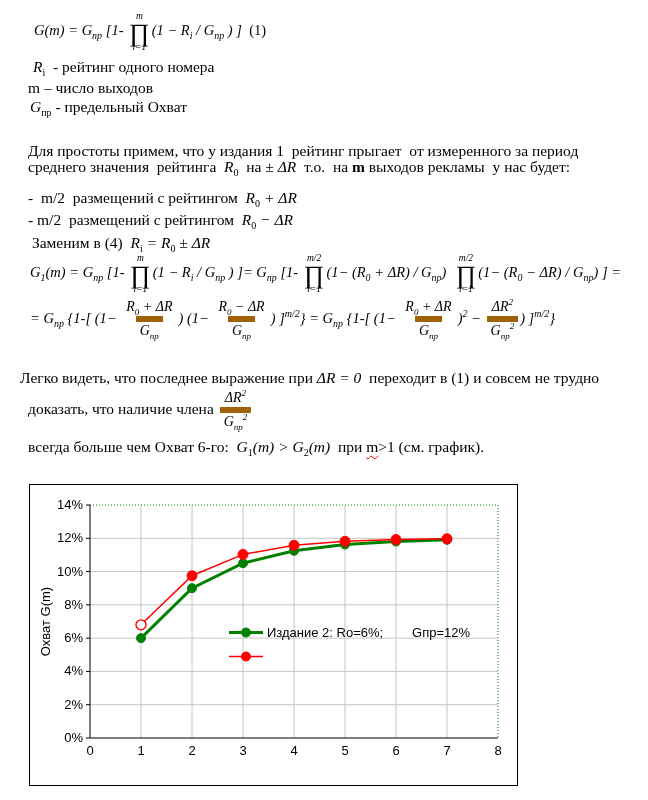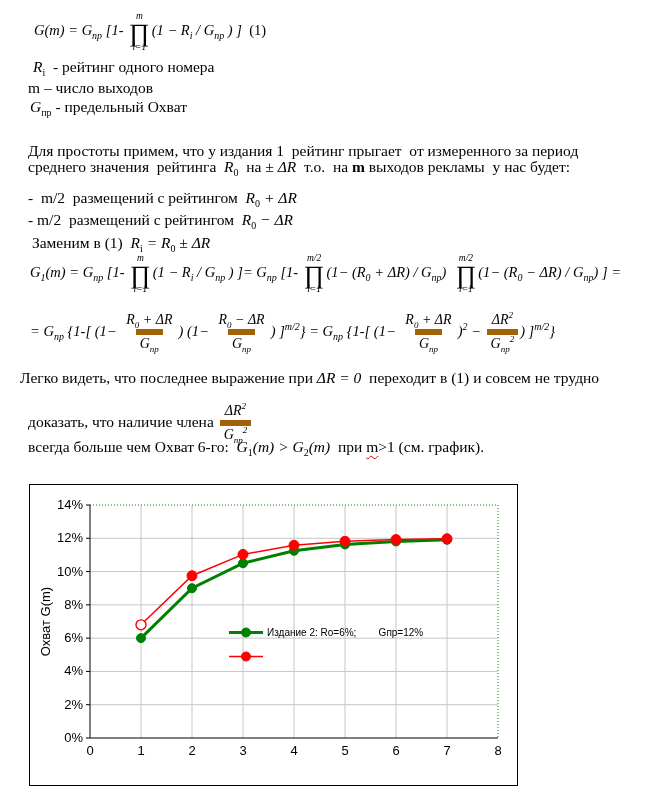--- a/index.html
+++ b/index.html
@@ -10,52 +10,52 @@
   .it{font-style:italic}
   .b{font-weight:bold}
   sub{font-size:10px;line-height:0}
   sup{font-size:10px;font-style:italic;line-height:0}
   .eqline{font-style:italic;font-size:14.5px}
   .prod{display:inline-flex;flex-direction:column;align-items:center;
         vertical-align:middle;line-height:1;margin:0 2px;font-style:italic}
   .prod .lim{font-size:9.5px}
   .prod .sym{font-size:25px;line-height:.85;font-style:normal}
   .frac{display:inline-flex;flex-direction:column;align-items:center;
-        vertical-align:middle;line-height:1.2;margin:13px 2px;font-style:italic;font-size:14px}
+        vertical-align:middle;line-height:1.2;margin:0 2px;font-style:italic;font-size:14px}
   .frac .ftop{padding:0 4px}
   .frac .fbot{border-top:6px solid #a16207;padding:1px 4px 0}
   .frac sub,.frac sup{font-size:9px}
   .wavy{text-decoration:underline;text-decoration-style:wavy;
         text-decoration-color:#e00000;text-decoration-thickness:1px;text-underline-offset:3px}
   #chart{position:absolute;left:29px;top:484px;width:487px;height:300px;
          border:1px solid #000;background:#fff}
   #chart-svg{position:absolute;left:0;top:0}
   .axis-title{position:absolute;font-family:"Liberation Sans",sans-serif;
               font-size:13px;color:#000}
   #xtitle{left:60px;top:274px;width:408px;text-align:center}
   #ytitle{left:-100px;top:128px;width:233px;height:17px;text-align:center;
           transform:rotate(-90deg)}
   .legend-row{position:absolute;display:flex;align-items:center;gap:3px;
-              font-family:"Liberation Sans",sans-serif;font-size:10px;white-space:pre}
+              font-family:"Liberation Sans",sans-serif;font-size:13px;white-space:pre}
 </style>
 </head>
 <body>
 
 <div class="abs eqline" style="left:34px;top:12px"><span>G(m) = G</span><sub>пр</sub><span> [1- </span><span class="prod"><span class="lim">m</span><span class="sym">∏</span><span class="lim">i=1</span></span><span>(1 − R</span><sub>i</sub><span> / G</span><sub>пр</sub><span> ) ]  </span><span style="font-style:normal">(1)</span></div>
 
 <div class="abs txt" style="left:33px;top:58px"><span class="it">R</span><sub>i</sub><span>  - рейтинг одного номера</span></div>
 <div class="abs txt" style="left:28px;top:79px"><span>m – число выходов</span></div>
 <div class="abs txt" style="left:30px;top:98px"><span class="it">G</span><sub>пр</sub><span> - предельный Охват</span></div>
 
 <div class="abs txt" style="left:28px;top:142px"><span>Для простоты примем, что у издания 1  рейтинг прыгает  от измеренного за период</span></div>
 <div class="abs txt" style="left:28px;top:158px"><span>среднего значения  рейтинга  </span><span class="it">R</span><sub>0</sub><span>  на </span><span class="it">± ΔR</span><span>  т.о.  на </span><span class="b">m</span><span> выходов рекламы  у нас будет:</span></div>
 
 <div class="abs txt" style="left:28px;top:189px"><span>-  m/2  размещений с рейтингом  </span><span class="it">R</span><sub>0</sub><span class="it"> + ΔR</span></div>
 <div class="abs txt" style="left:28px;top:211px"><span>- m/2  размещений с рейтингом  </span><span class="it">R</span><sub>0</sub><span class="it"> − ΔR</span></div>
-<div class="abs txt" style="left:28px;top:234px"><span> Заменим в (1)  </span><span class="it">R</span><sub>i</sub><span class="it"> = R</span><sub>0</sub><span class="it"> ± ΔR</span></div>
+<div class="abs txt" style="left:28px;top:234px"><span> Заменим в (4)  </span><span class="it">R</span><sub>i</sub><span class="it"> = R</span><sub>0</sub><span class="it"> ± ΔR</span></div>
 
 <div class="abs eqline" style="left:30px;top:254px"><span>G</span><sub>1</sub><span>(m) = G</span><sub>пр</sub><span> [1- </span><span class="prod"><span class="lim">m</span><span class="sym">∏</span><span class="lim">i=1</span></span><span>(1 − R</span><sub>i</sub><span> / G</span><sub>пр</sub><span> ) ]= G</span><sub>пр</sub><span> [1- </span><span class="prod"><span class="lim">m/2</span><span class="sym">∏</span><span class="lim">i=1</span></span><span>(1− (R</span><sub>0</sub><span> + ΔR) / G</span><sub>пр</sub><span>)  </span><span class="prod"><span class="lim">m/2</span><span class="sym">∏</span><span class="lim">i=1</span></span><span>(1− (R</span><sub>0</sub><span> − ΔR) / G</span><sub>пр</sub><span>) ] =</span></div>
 
 <div class="abs eqline" style="left:30px;top:299px"><span>= G</span><sub>пр</sub><span> {1-[ (1− </span><span class="frac"><span class="ftop"><span>R</span><sub>0</sub><span> + ΔR</span></span><span class="fbot"><span>G</span><sub>пр</sub></span></span><span>) (1− </span><span class="frac"><span class="ftop"><span>R</span><sub>0</sub><span> − ΔR</span></span><span class="fbot"><span>G</span><sub>пр</sub></span></span><span>) ]</span><sup>m/2</sup><span>} = G</span><sub>пр</sub><span> {1-[ (1− </span><span class="frac"><span class="ftop"><span>R</span><sub>0</sub><span> + ΔR</span></span><span class="fbot"><span>G</span><sub>пр</sub></span></span><span>)</span><sup>2</sup><span> − </span><span class="frac"><span class="ftop"><span>ΔR</span><sup>2</sup></span><span class="fbot"><span>G</span><sub>пр</sub><sup>2</sup></span></span><span>) ]</span><sup>m/2</sup><span>}</span></div>
 
 <div class="abs txt" style="left:20px;top:369px"><span>Легко видеть, что последнее выражение при </span><span class="it">ΔR = 0</span><span>  переходит в (1) и совсем не трудно</span></div>
 <div class="abs txt" style="left:28px;top:390px"><span>доказать, что наличие члена </span><span class="frac"><span class="ftop"><span>ΔR</span><sup>2</sup></span><span class="fbot"><span>G</span><sub>пр</sub><sup>2</sup></span></span></div>
 <div class="abs txt" style="left:28px;top:438px"><span>всегда больше чем Охват 6-го:  </span><span class="it">G</span><sub>1</sub><span class="it">(m) &gt; G</span><sub>2</sub><span class="it">(m)</span><span>  при </span><span class="wavy">m</span><span>&gt;1 (см. график).</span></div>
 
 <div id="chart">

